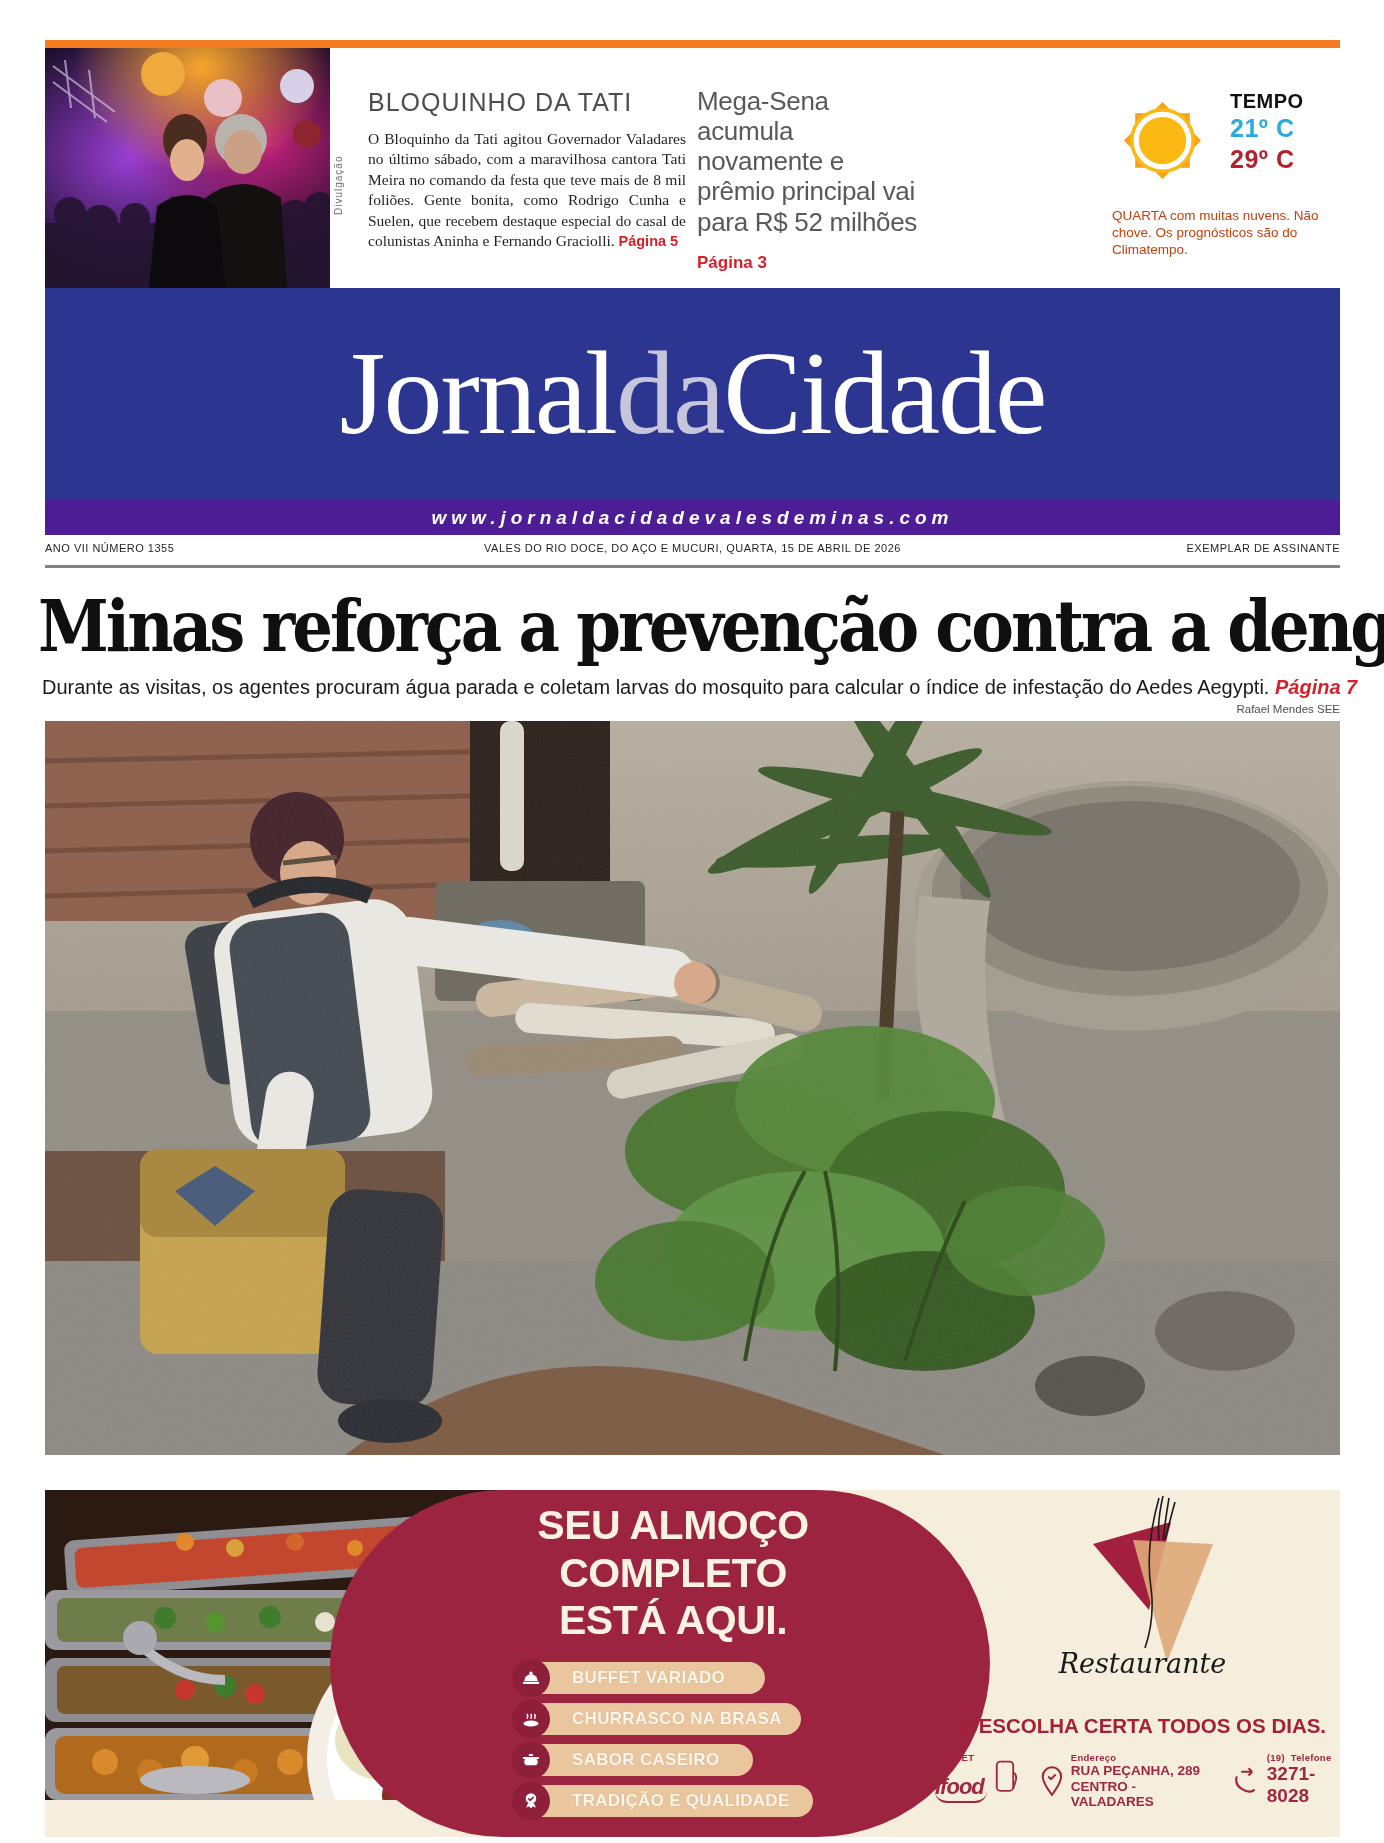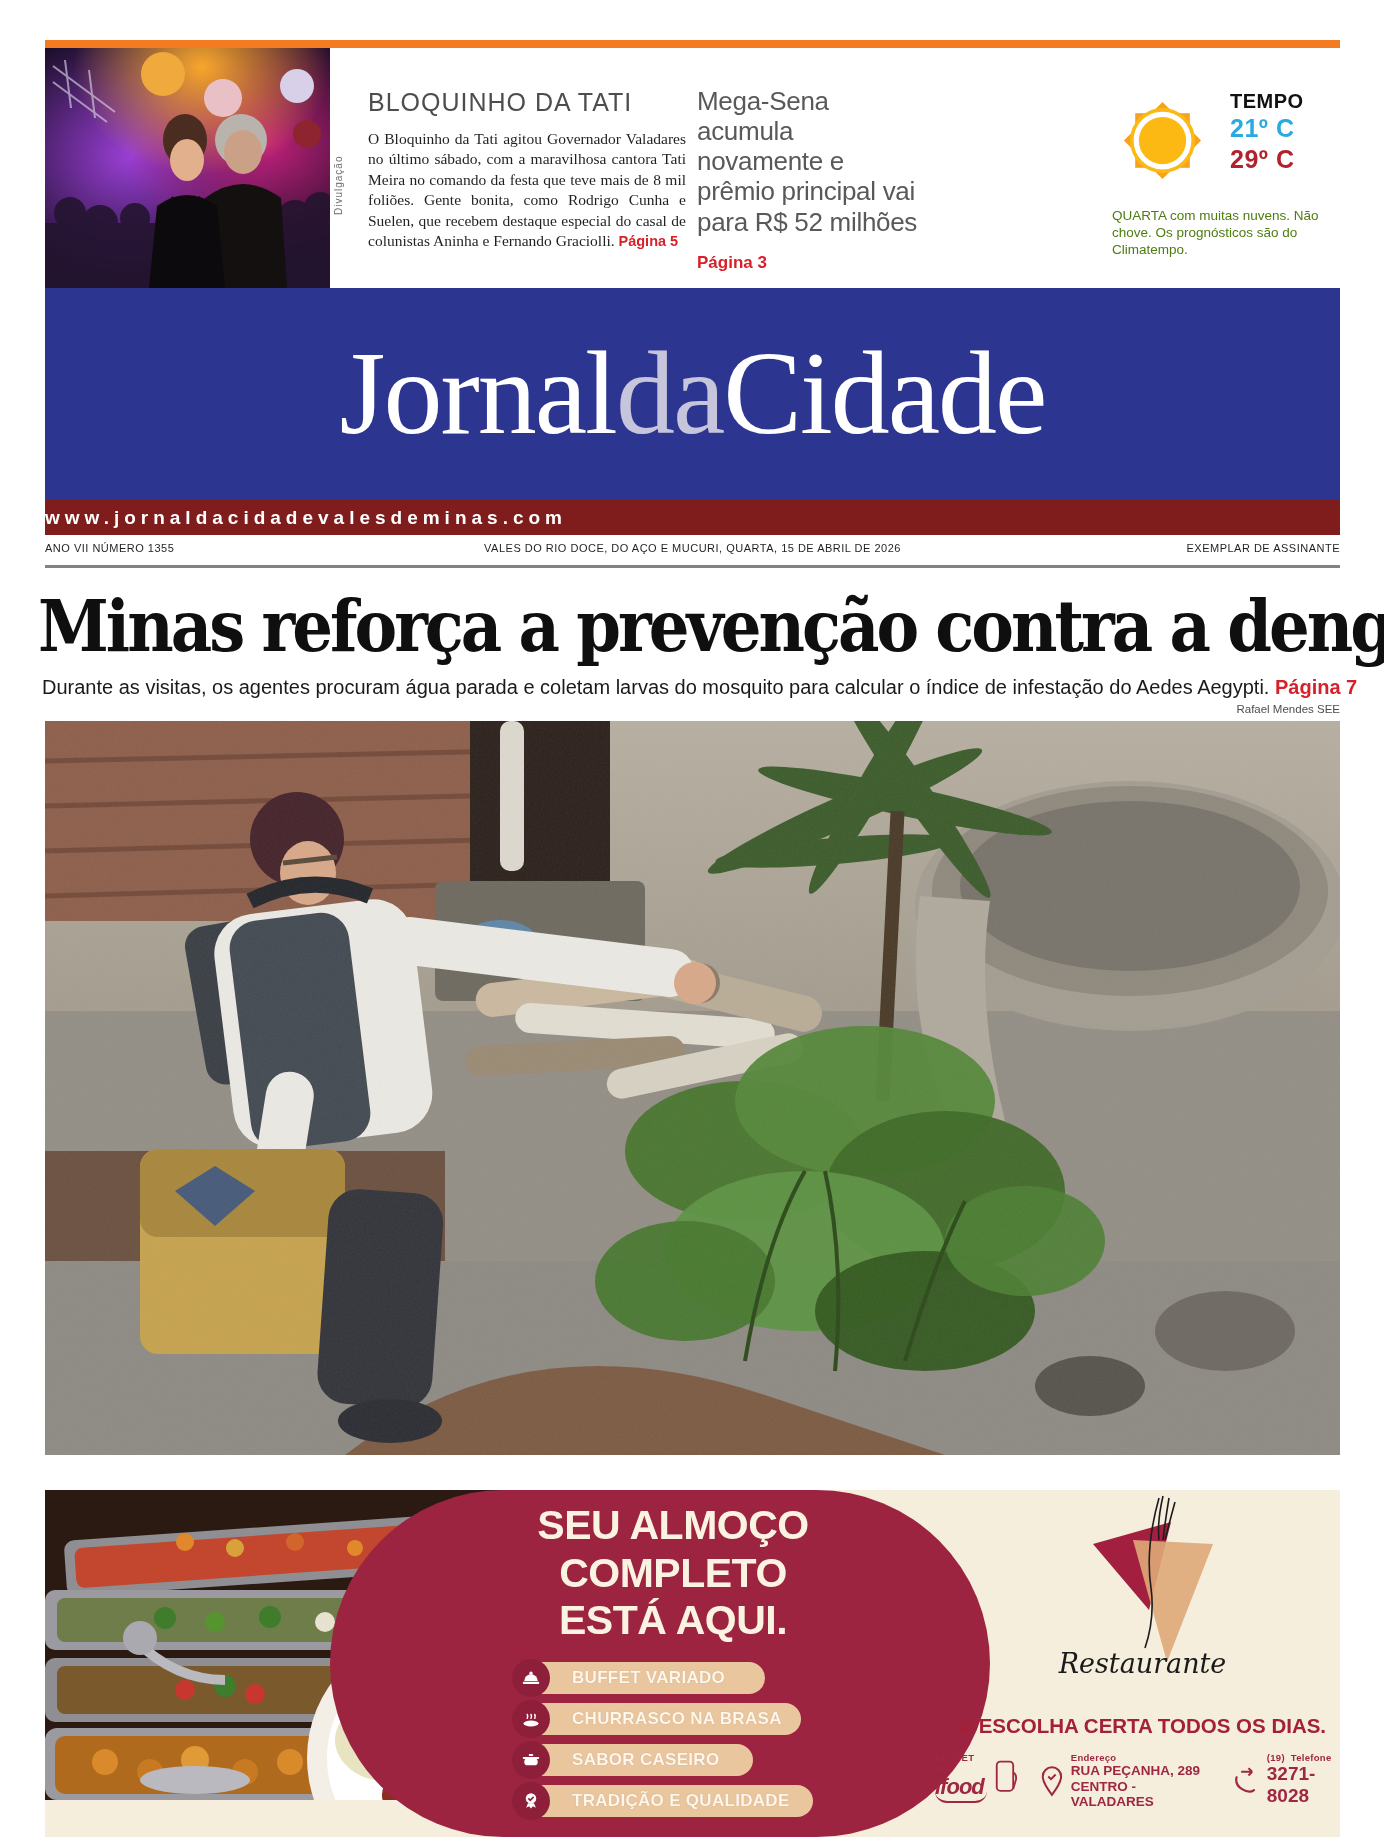--- a/index.html
+++ b/index.html
@@ -18,43 +18,43 @@
                color:#231f20;text-align:justify;}
   .pageref{color:#D6212A;font-weight:bold;font-family:"Liberation Sans",sans-serif;font-size:14.5px;}
   #megasena{left:697px;top:86px;width:225px;}
   #megasena .tease{font-size:26px;line-height:1.16;color:#58595b;font-weight:400;letter-spacing:-0.3px;}
   #megasena .pageref{display:block;margin-top:16px;font-size:17px;}
   #weather{left:1110px;top:80px;width:235px;}
   #sun-icon{left:0px;top:8px;width:105px;height:105px;}
   #tempo-block{left:120px;top:10px;width:115px;text-align:left;}
   #tempo-label{font-weight:bold;font-size:20px;color:#111;letter-spacing:0.5px;}
   .temp{font-weight:bold;font-size:25px;letter-spacing:0.5px;line-height:1.25;}
-  #forecast{left:2px;top:128px;width:232px;font-size:13.5px;line-height:1.25;color:#4d7c0f;}
+  #forecast{left:2px;top:128px;width:232px;font-size:13.5px;line-height:1.25;color:#c2410c;}
 
   
   #masthead{left:45px;top:288px;width:1295px;height:212px;background:#2C3690;text-align:center;}
   #masthead .title{font-family:"Liberation Serif",serif;font-size:118px;line-height:212px;
                    letter-spacing:-2px;white-space:nowrap;border-radius:9px;}
   #masthead .w{color:#ffffff;} #masthead .da{color:#C7C5DB;}
-  #webbar{left:45px;top:500px;width:1295px;height:35px;background:#7f1d1d;}
+  #webbar{left:45px;top:500px;width:1295px;height:35px;background:#4c1d95;text-align:center;font-style:italic;}
   #webbar span{color:#fff;font-weight:bold;font-size:19px;letter-spacing:5px;line-height:35px;}
 
   
   #dateline{left:45px;top:540px;width:1295px;height:18px;font-size:11px;color:#231f20;}
   #dateline .l{position:absolute;left:0;top:2px;letter-spacing:0.5px;}
   #dateline .c{position:absolute;left:0;right:0;top:2px;text-align:center;letter-spacing:0.5px;}
   #dateline .r{position:absolute;right:0;top:2px;letter-spacing:0.5px;}
   #date-rule{left:45px;top:565px;width:1295px;height:3px;background:#808285;}
 
   
   #headline{left:38px;top:584px;width:1310px;font-family:"DejaVu Serif","Liberation Serif",serif;
             font-weight:bold;font-size:64px;letter-spacing:-3px;color:#0f0f0f;white-space:nowrap;
             transform:scaleY(1.12);transform-origin:top left;}
   #subhead{left:42px;top:676px;width:1300px;font-size:20px;color:#1a1a1a;white-space:nowrap;}
-  #subhead .pageref{font-size:20px;}
+  #subhead .pageref{font-size:20px;font-style:italic;}
   #photo-credit{left:45px;top:703px;width:1295px;text-align:right;font-size:11.5px;color:#4d4d4f;}
   #main-photo{left:45px;top:721px;width:1295px;height:734px;overflow:hidden;background:#8e8a84;}
 
   
   #ad{left:45px;top:1490px;width:1295px;height:347px;background:#F6EEDC;overflow:hidden;}
   #ad-photo{position:absolute;left:0;top:0;width:462px;height:310px;overflow:hidden;background:#241712;}
   #ad-blob{position:absolute;left:285px;top:0;width:660px;height:347px;background:#9C2440;border-radius:174px;}
   #ad-title{position:absolute;left:428px;top:12px;width:400px;text-align:center;color:#FBF3E2;
             font-weight:800;font-size:41px;line-height:1.16;letter-spacing:-0.5px;}
   #ad-pills{position:absolute;left:468px;top:172px;display:flex;flex-direction:column;gap:9px;}

